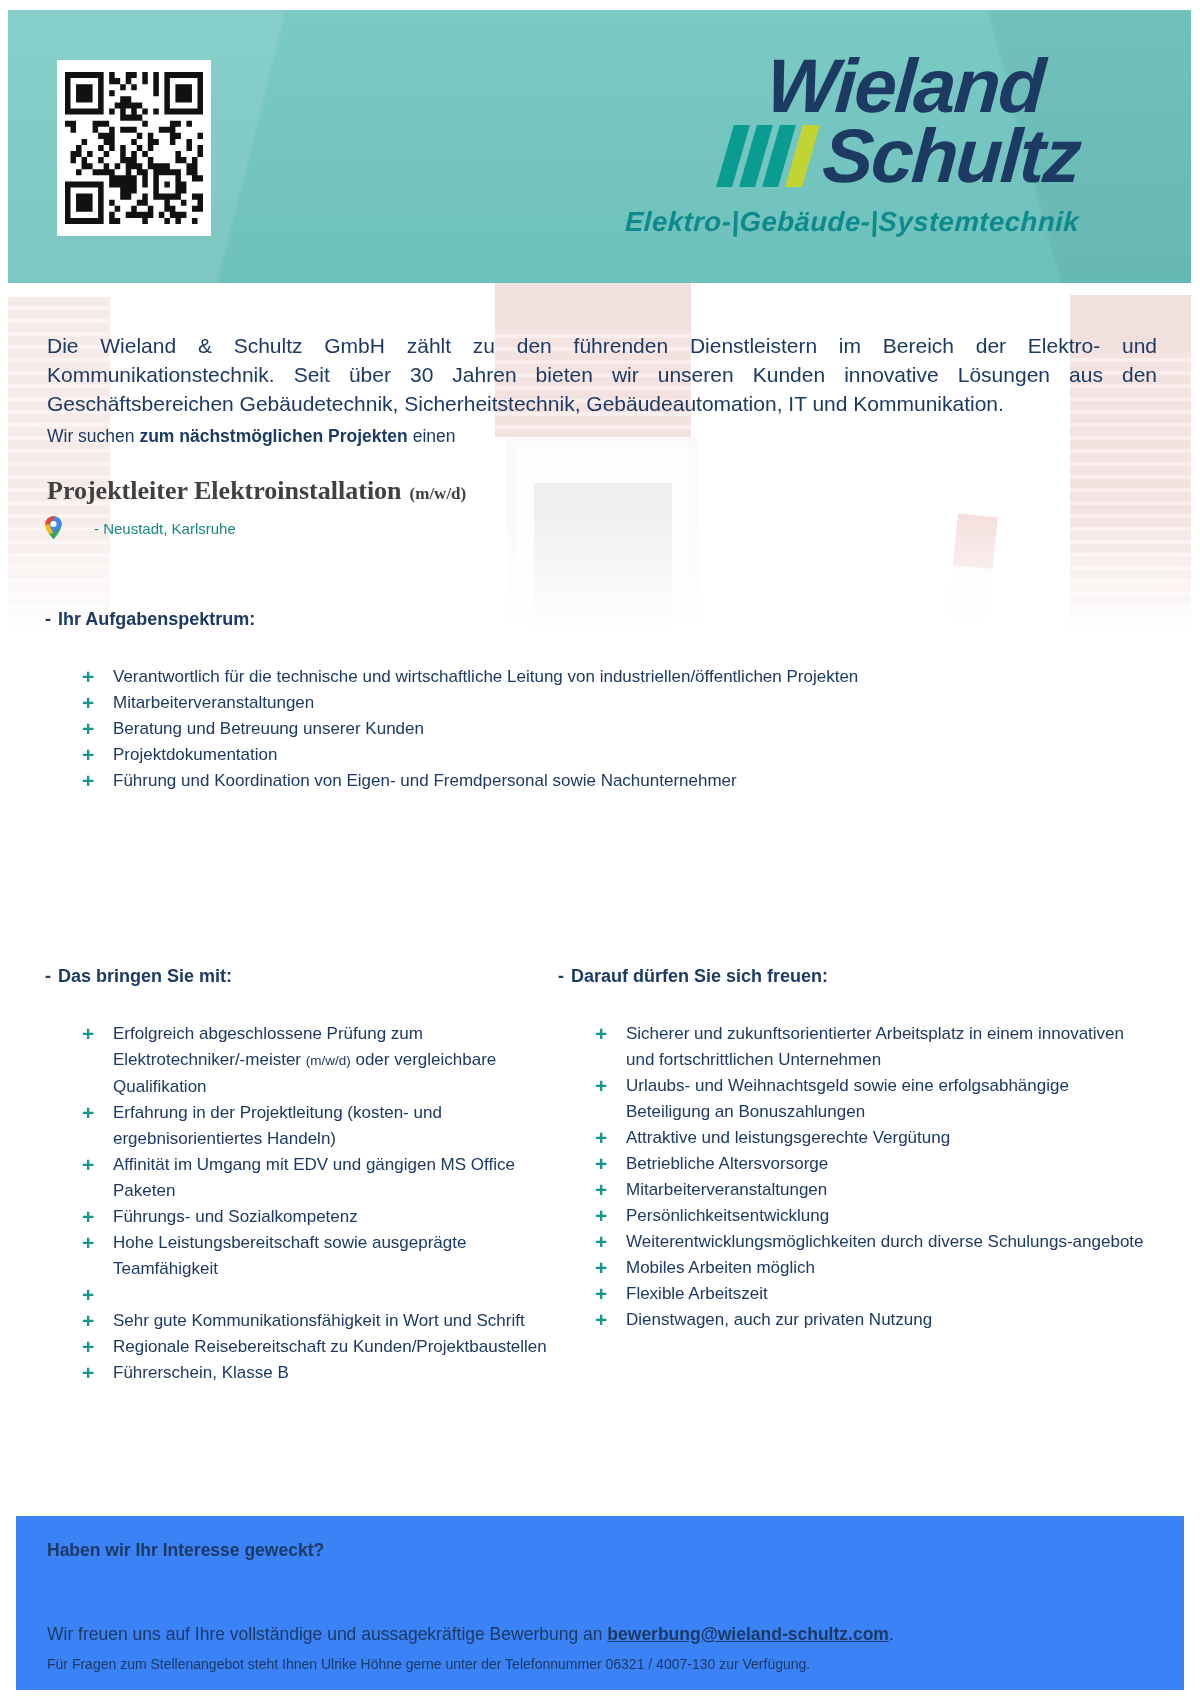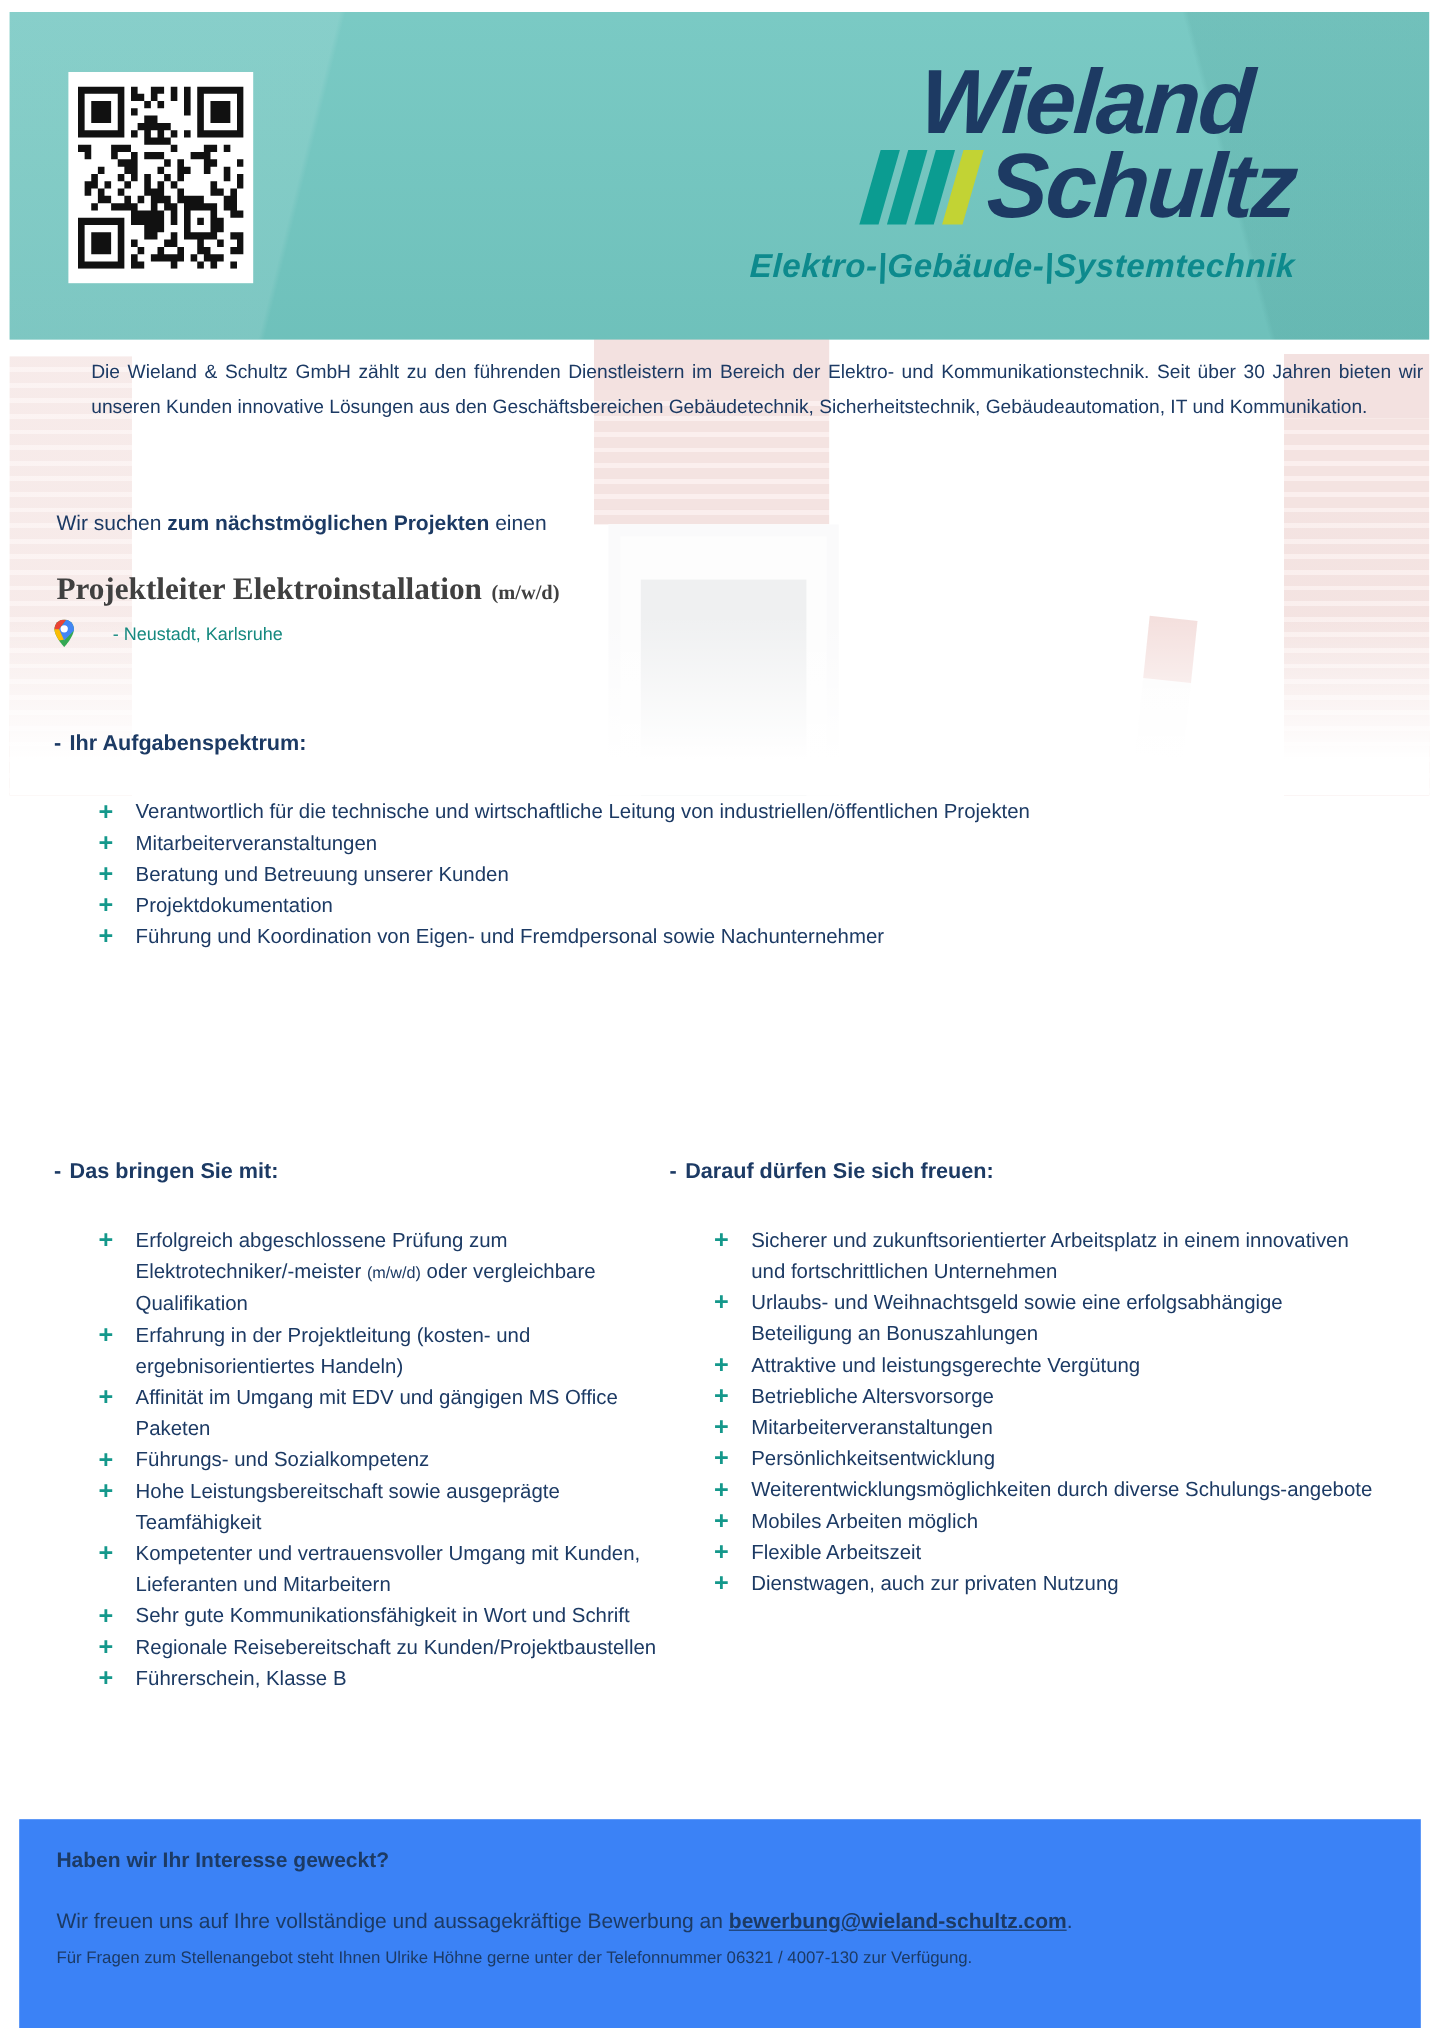--- a/index.html
+++ b/index.html
@@ -43,22 +43,22 @@
   .housing{position:absolute;left:0;top:0;width:100%;height:54px;background:#b0392e;}
   .shutter{position:absolute;left:0;width:100%;
     background:repeating-linear-gradient(180deg,#b4453a 0 9px,#e0948c 9px 13px);}
   .frame{position:absolute;left:6%;width:88%;background:#f4f4f6;border:10px solid #e3e3e6;}
   .glass{position:absolute;left:10%;top:12%;width:80%;height:74%;background:#9aa0a8;}
   .pole{position:absolute;opacity:.17;background:#f2f2f2;}
   .pole .ptop{position:absolute;left:0;top:0;width:100%;height:45%;background:#c2473c;}
   .wm .fade{position:absolute;left:0;right:0;bottom:0;height:150px;
     background:linear-gradient(180deg,rgba(255,255,255,0),#ffffff 80%);}
   
-  .intro{position:absolute;left:47px;top:280px;width:1110px;
-    font-size:16px;line-height:29px;text-align:justify;z-index:2;margin-left:29px;}
+  .intro{position:absolute;left:47px;top:310px;width:1110px;
+    font-size:21px;line-height:29px;text-align:justify;z-index:2;}
   .lead{position:absolute;left:47px;top:426px;font-size:17.5px;z-index:2;}
   .job-title{position:absolute;left:47px;top:476px;font-size:26px;font-weight:bold;color:#404040;z-index:2;font-family:Liberation Serif, serif;}
   .job-suffix{font-size:17px;margin-left:8px;font-weight:bold;}
   .location{position:absolute;left:45px;top:516px;display:flex;align-items:center;z-index:2;}
   .pin{margin-right:32px;display:block;}
   .location .loc-txt{font-size:15px;font-weight:normal;color:#15897f;}
   
   .schead{font-size:18px;font-weight:bold;color:#1c3a64;margin:0;}
   .dash{margin-right:7px;}
   ul.plist{list-style:none;margin:34px 0 0 0;padding:0;}
@@ -70,21 +70,21 @@
   .tasks{position:absolute;left:45px;top:577px;width:1112px;z-index:2;margin-top:32px;}
   .cols{position:absolute;left:45px;top:966px;width:1112px;display:flex;z-index:2;}
   .col-left{width:513px;flex:none;}
   .col-right{flex:1;}
   .col-left .itxt{max-width:447px;}
   .col-right .itxt{max-width:522px;}
   
   .footer{position:absolute;left:16px;top:1516px;width:1168px;height:174px;background:#3b82f6;z-index:2;}
   .footer-inner{padding:24px 30px 0 31px;}
   .f-head{font-size:17.5px;font-weight:bold;margin:0;}
-  .f-line1{margin-top:26px;font-size:17.5px;line-height:29px;}
+  .f-line1{margin-top:59px;font-size:17.5px;line-height:29px;}
   .f-line2{font-size:14px;line-height:29px;margin-top:1px;}
   .email{font-weight:bold;text-decoration:underline;color:inherit;cursor:pointer;}
 </style>
 </head>
 <body>
 
 <div class="header-band">
   <div class="qr-box">
     <svg viewBox="0 0 25 25" preserveAspectRatio="none">
       <path fill="#111111" d="M0 0h1v1h-1zM1 0h1v1h-1zM2 0h1v1h-1zM3 0h1v1h-1zM4 0h1v1h-1zM5 0h1v1h-1zM6 0h1v1h-1zM8 0h1v1h-1zM11 0h1v1h-1zM12 0h1v1h-1zM14 0h1v1h-1zM16 0h1v1h-1zM18 0h1v1h-1zM19 0h1v1h-1zM20 0h1v1h-1zM21 0h1v1h-1zM22 0h1v1h-1zM23 0h1v1h-1zM24 0h1v1h-1zM0 1h1v1h-1zM6 1h1v1h-1zM8 1h1v1h-1zM9 1h1v1h-1zM11 1h1v1h-1zM14 1h1v1h-1zM16 1h1v1h-1zM18 1h1v1h-1zM24 1h1v1h-1zM0 2h1v1h-1zM2 2h1v1h-1zM3 2h1v1h-1zM4 2h1v1h-1zM6 2h1v1h-1zM10 2h1v1h-1zM12 2h1v1h-1zM16 2h1v1h-1zM18 2h1v1h-1zM20 2h1v1h-1zM21 2h1v1h-1zM22 2h1v1h-1zM24 2h1v1h-1zM0 3h1v1h-1zM2 3h1v1h-1zM3 3h1v1h-1zM4 3h1v1h-1zM6 3h1v1h-1zM8 3h1v1h-1zM16 3h1v1h-1zM18 3h1v1h-1zM20 3h1v1h-1zM21 3h1v1h-1zM22 3h1v1h-1zM24 3h1v1h-1zM0 4h1v1h-1zM2 4h1v1h-1zM3 4h1v1h-1zM4 4h1v1h-1zM6 4h1v1h-1zM10 4h1v1h-1zM11 4h1v1h-1zM18 4h1v1h-1zM20 4h1v1h-1zM21 4h1v1h-1zM22 4h1v1h-1zM24 4h1v1h-1zM0 5h1v1h-1zM6 5h1v1h-1zM9 5h1v1h-1zM10 5h1v1h-1zM11 5h1v1h-1zM12 5h1v1h-1zM13 5h1v1h-1zM18 5h1v1h-1zM24 5h1v1h-1zM0 6h1v1h-1zM1 6h1v1h-1zM2 6h1v1h-1zM3 6h1v1h-1zM4 6h1v1h-1zM5 6h1v1h-1zM6 6h1v1h-1zM8 6h1v1h-1zM10 6h1v1h-1zM12 6h1v1h-1zM14 6h1v1h-1zM16 6h1v1h-1zM18 6h1v1h-1zM19 6h1v1h-1zM20 6h1v1h-1zM21 6h1v1h-1zM22 6h1v1h-1zM23 6h1v1h-1zM24 6h1v1h-1zM10 7h1v1h-1zM11 7h1v1h-1zM12 7h1v1h-1zM13 7h1v1h-1zM0 8h1v1h-1zM1 8h1v1h-1zM5 8h1v1h-1zM6 8h1v1h-1zM7 8h1v1h-1zM14 8h1v1h-1zM19 8h1v1h-1zM20 8h1v1h-1zM22 8h1v1h-1zM1 9h1v1h-1zM5 9h1v1h-1zM8 9h1v1h-1zM10 9h1v1h-1zM11 9h1v1h-1zM12 9h1v1h-1zM17 9h1v1h-1zM18 9h1v1h-1zM19 9h1v1h-1zM6 10h1v1h-1zM7 10h1v1h-1zM8 10h1v1h-1zM13 10h1v1h-1zM15 10h1v1h-1zM19 10h1v1h-1zM20 10h1v1h-1zM24 10h1v1h-1zM3 11h1v1h-1zM7 11h1v1h-1zM8 11h1v1h-1zM12 11h1v1h-1zM15 11h1v1h-1zM16 11h1v1h-1zM19 11h1v1h-1zM22 11h1v1h-1zM2 12h1v1h-1zM6 12h1v1h-1zM8 12h1v1h-1zM10 12h1v1h-1zM13 12h1v1h-1zM15 12h1v1h-1zM22 12h1v1h-1zM24 12h1v1h-1zM1 13h1v1h-1zM2 13h1v1h-1zM4 13h1v1h-1zM7 13h1v1h-1zM10 13h1v1h-1zM12 13h1v1h-1zM14 13h1v1h-1zM20 13h1v1h-1zM24 13h1v1h-1zM1 14h1v1h-1zM3 14h1v1h-1zM6 14h1v1h-1zM10 14h1v1h-1zM11 14h1v1h-1zM12 14h1v1h-1zM15 14h1v1h-1zM20 14h1v1h-1zM21 14h1v1h-1zM23 14h1v1h-1zM3 15h1v1h-1zM4 15h1v1h-1zM7 15h1v1h-1zM9 15h1v1h-1zM11 15h1v1h-1zM12 15h1v1h-1zM13 15h1v1h-1zM15 15h1v1h-1zM16 15h1v1h-1zM17 15h1v1h-1zM18 15h1v1h-1zM22 15h1v1h-1zM23 15h1v1h-1zM2 16h1v1h-1zM5 16h1v1h-1zM6 16h1v1h-1zM7 16h1v1h-1zM8 16h1v1h-1zM11 16h1v1h-1zM13 16h1v1h-1zM14 16h1v1h-1zM16 16h1v1h-1zM17 16h1v1h-1zM18 16h1v1h-1zM19 16h1v1h-1zM20 16h1v1h-1zM22 16h1v1h-1zM23 16h1v1h-1zM8 17h1v1h-1zM9 17h1v1h-1zM10 17h1v1h-1zM11 17h1v1h-1zM12 17h1v1h-1zM14 17h1v1h-1zM16 17h1v1h-1zM20 17h1v1h-1zM23 17h1v1h-1zM24 17h1v1h-1zM0 18h1v1h-1zM1 18h1v1h-1zM2 18h1v1h-1zM3 18h1v1h-1zM4 18h1v1h-1zM5 18h1v1h-1zM6 18h1v1h-1zM8 18h1v1h-1zM9 18h1v1h-1zM10 18h1v1h-1zM11 18h1v1h-1zM12 18h1v1h-1zM14 18h1v1h-1zM16 18h1v1h-1zM18 18h1v1h-1zM20 18h1v1h-1zM21 18h1v1h-1zM0 19h1v1h-1zM6 19h1v1h-1zM10 19h1v1h-1zM11 19h1v1h-1zM12 19h1v1h-1zM16 19h1v1h-1zM20 19h1v1h-1zM21 19h1v1h-1zM0 20h1v1h-1zM2 20h1v1h-1zM3 20h1v1h-1zM4 20h1v1h-1zM6 20h1v1h-1zM10 20h1v1h-1zM11 20h1v1h-1zM14 20h1v1h-1zM16 20h1v1h-1zM17 20h1v1h-1zM18 20h1v1h-1zM19 20h1v1h-1zM20 20h1v1h-1zM23 20h1v1h-1zM24 20h1v1h-1zM0 21h1v1h-1zM2 21h1v1h-1zM3 21h1v1h-1zM4 21h1v1h-1zM6 21h1v1h-1zM8 21h1v1h-1zM13 21h1v1h-1zM14 21h1v1h-1zM18 21h1v1h-1zM21 21h1v1h-1zM24 21h1v1h-1zM0 22h1v1h-1zM2 22h1v1h-1zM3 22h1v1h-1zM4 22h1v1h-1zM6 22h1v1h-1zM9 22h1v1h-1zM12 22h1v1h-1zM15 22h1v1h-1zM18 22h1v1h-1zM19 22h1v1h-1zM23 22h1v1h-1zM24 22h1v1h-1zM0 23h1v1h-1zM6 23h1v1h-1zM8 23h1v1h-1zM11 23h1v1h-1zM12 23h1v1h-1zM13 23h1v1h-1zM14 23h1v1h-1zM15 23h1v1h-1zM17 23h1v1h-1zM19 23h1v1h-1zM20 23h1v1h-1zM21 23h1v1h-1zM0 24h1v1h-1zM1 24h1v1h-1zM2 24h1v1h-1zM3 24h1v1h-1zM4 24h1v1h-1zM5 24h1v1h-1zM6 24h1v1h-1zM8 24h1v1h-1zM9 24h1v1h-1zM14 24h1v1h-1zM18 24h1v1h-1zM20 24h1v1h-1zM23 24h1v1h-1z"></path>
@@ -206,21 +206,20 @@
           <span class="itxt">Führungs- und Sozialkompetenz</span>
         </li>
 
         <li>
           <span class="plus">+</span>
           <span class="itxt">Hohe Leistungsbereitschaft sowie ausgeprägte Teamfähigkeit</span>
         </li>
 
         <li>
           <span class="plus">+</span>
-          <span class="itxt">Kompetenter und vertrauensvoller Umgang mit Kunden, Lieferanten und Mitarbeitern</span>
         </li>
 
         <li>
           <span class="plus">+</span>
           <span class="itxt">Sehr gute Kommunikationsfähigkeit in Wort und Schrift</span>
         </li>
 
         <li>
           <span class="plus">+</span>
           <span class="itxt">Regionale Reisebereitschaft zu Kunden/Projektbaustellen</span>

